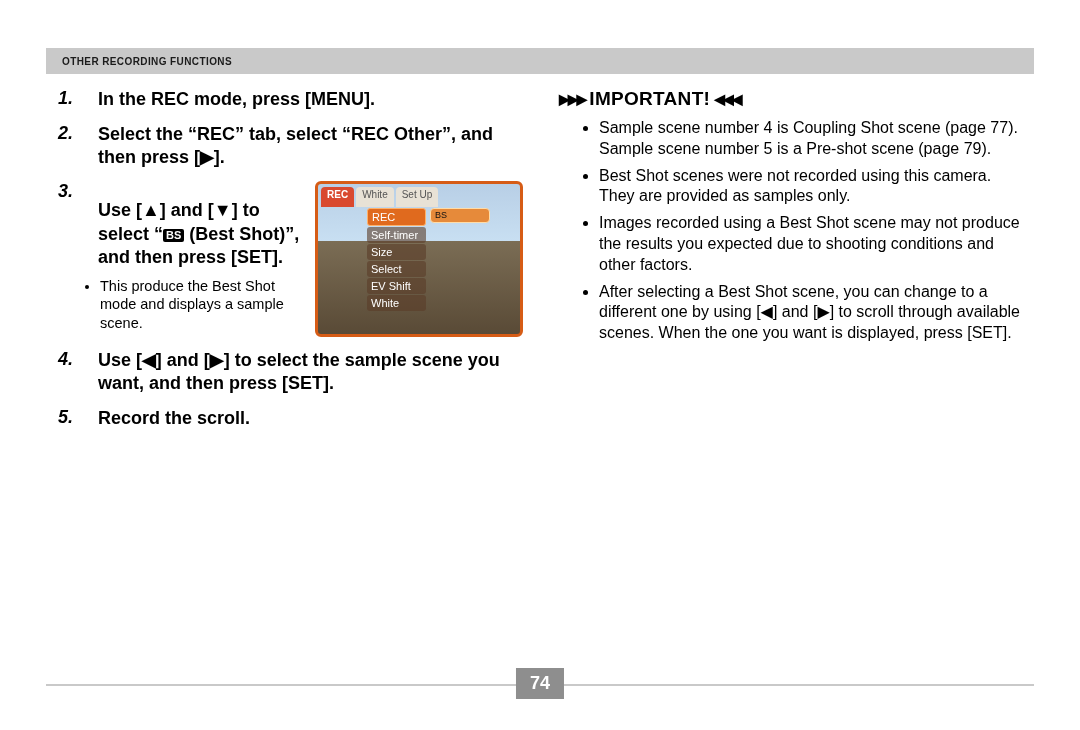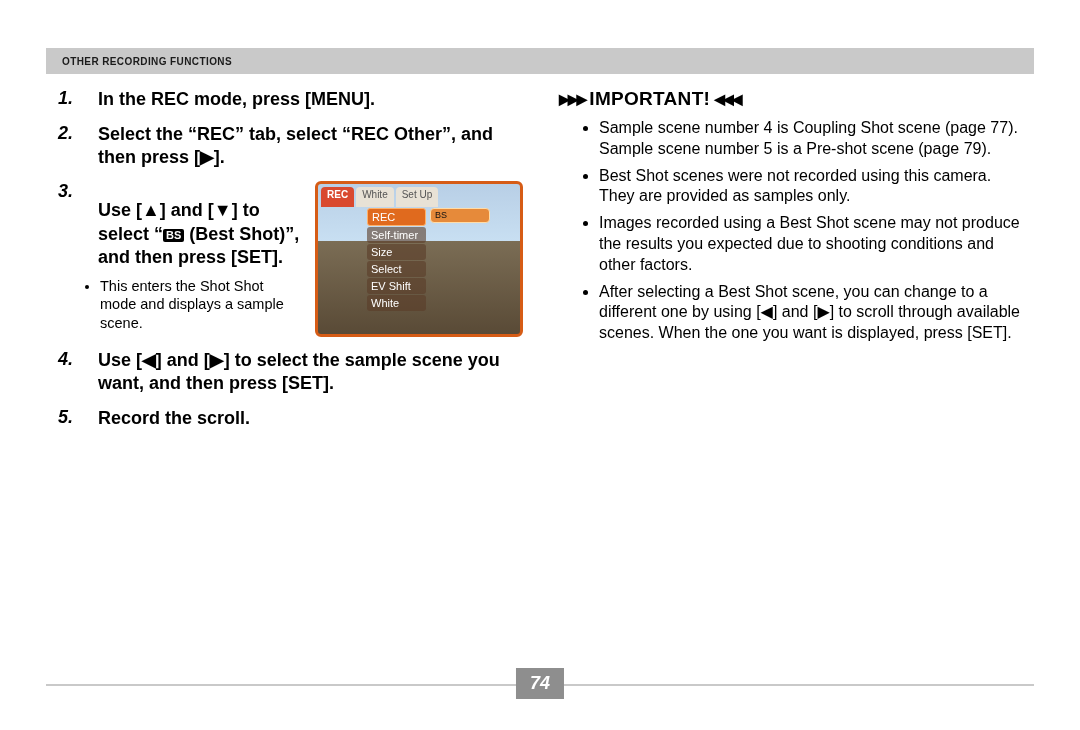--- a/index.html
+++ b/index.html
@@ -200,21 +200,20 @@
     vertical-align: 1px;
     line-height: 1;
   }
 
   .footer {
     position: absolute;
     left: 46px;
     right: 46px;
     bottom: 32px;
     height: 28px;
-    font-style: italic;
   }
   .footer-line {
     position: absolute;
     top: 50%;
     left: 0; right: 0;
     height: 2px;
     background: #c9c9c9;
   }
   .page-number {
     position: absolute;
@@ -256,21 +255,21 @@
 
       <div class="step">
         <div class="step-num">3.</div>
         <div class="step-body">
           <div class="step3-row">
             <div class="step3-text">
               <div class="step-title">
                 <span>Use [▲] and [▼] to select “</span><span class="bs-chip">BS</span><span> (Best Shot)”, and then press [SET].</span>
               </div>
               <ul class="step-note-ul">
-                <li>This enters the Shot Shot mode and displays a sample scene.</li>
+                <li>This produce the Best Shot mode and displays a sample scene.</li>
               </ul>
             </div>
             <div class="camera-screen">
               <div class="cam-tabs">
                 <div class="cam-tab active">REC</div>
                 <div class="cam-tab">White</div>
                 <div class="cam-tab">Set Up</div>
               </div>
               <div class="cam-menu">
                 <div class="cam-item sel">REC Mode</div>

